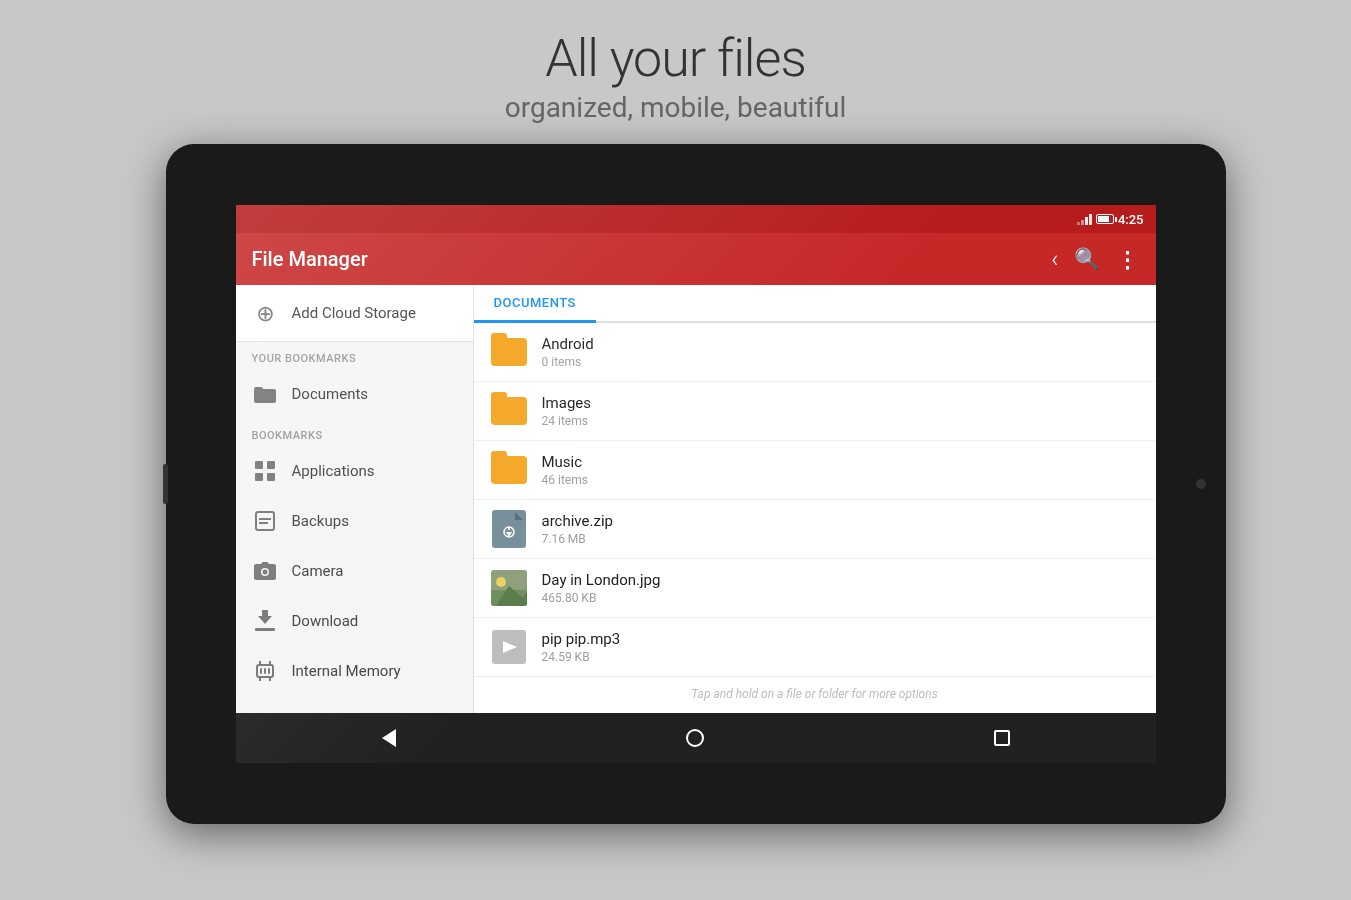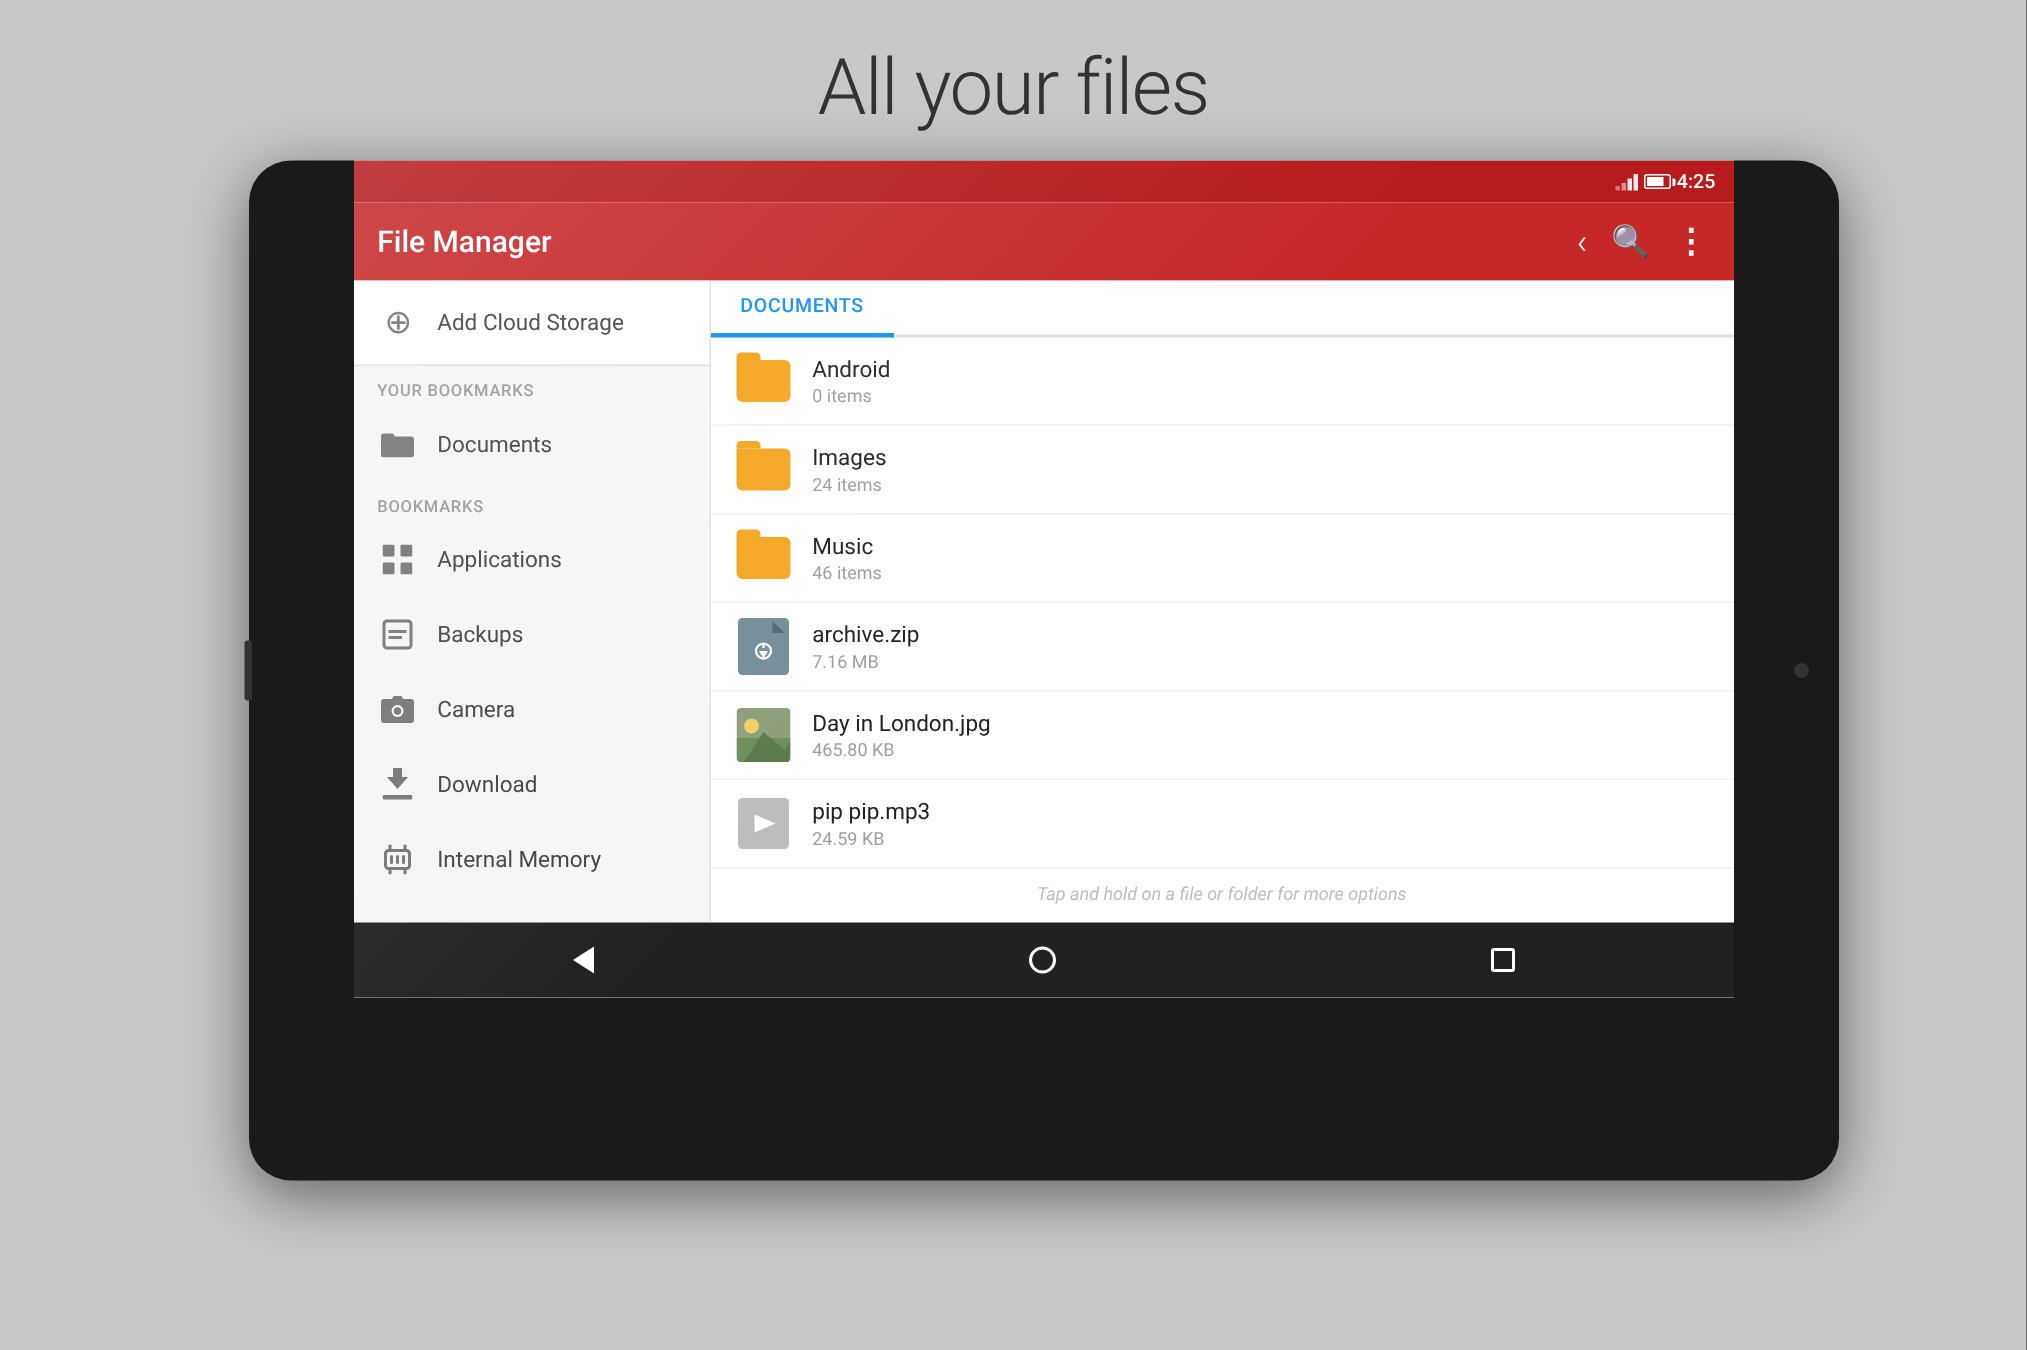--- a/index.html
+++ b/index.html
@@ -33,20 +33,21 @@
     }
     
     .tablet-frame {
       width: 1060px;
       height: 680px;
       background: #1a1a1a;
       border-radius: 28px;
       position: relative;
       box-shadow: 0 10px 40px rgba(0,0,0,0.5);
       display: flex;
+      align-items: center;
       justify-content: center;
       margin-left: 40px;
     }
     .tablet-screen {
       width: 920px;
       height: 558px;
       background: #fff;
       position: relative;
       overflow: hidden;
       display: flex;
@@ -404,20 +405,21 @@
     .signal-bars span:nth-child(1) { height: 3px; opacity: 0.4; }
     .signal-bars span:nth-child(2) { height: 5px; opacity: 0.5; }
     .signal-bars span:nth-child(3) { height: 8px; opacity: 0.9; }
     .signal-bars span:nth-child(4) { height: 11px; opacity: 0.9; }
   </style>
 </head>
 <body>
 
 <div class="headline-area">
   <div class="headline-title">All your files</div>
+  <div class="headline-subtitle">organized, mobile, beautiful</div>
 </div>
 
 <div class="tablet-frame">
   <div class="tablet-button"></div>
   <div class="tablet-camera"></div>
 
   <div class="tablet-screen">
 
     <div class="status-bar">
       <div class="status-bar-icons">

